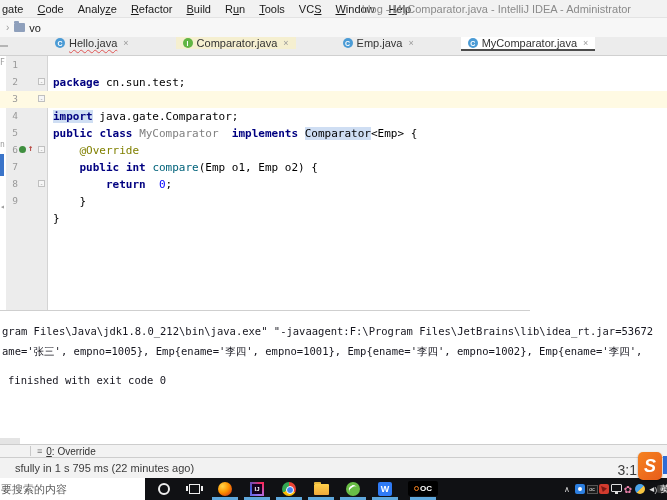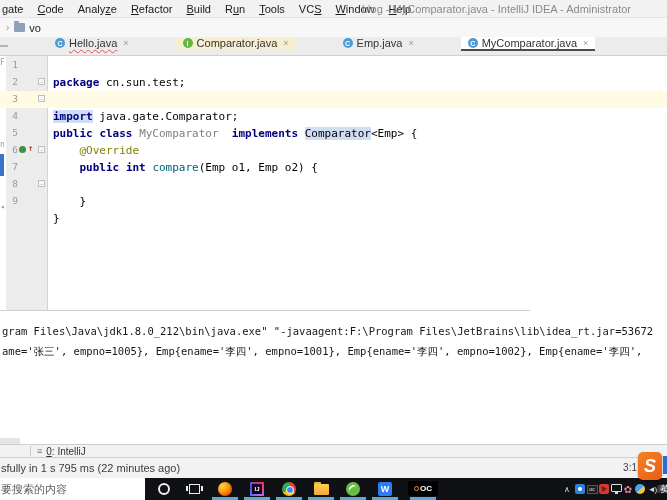--- a/index.html
+++ b/index.html
@@ -84,22 +84,22 @@
     display:flex; align-items:center; font-size:10px; color:#333;
   }
   .msg-divider { width:1px; height:10px; background:#c9c9c9; margin-left:30px; }
   .msg-icon { font-size:9px; color:#777; margin:0 4px 0 6px; }
   .msgbar .u { text-decoration:underline; }
   
   .statusbar {
     position:absolute; left:0; top:458px; width:667px; height:20px;
     background:#f2f2f2; display:flex; align-items:center; font-size:11px; color:#3c3c3c;
   }
-  .status-left { margin-left:1px; white-space:nowrap; }
-  .caret-pos { position:absolute; right:30px; top:4px; font-size:10px; color:#3c3c3c; }
+  .status-left { margin-left:15px; white-space:nowrap; }
+  .caret-pos { position:absolute; right:30px; top:4px; font-size:14px; color:#3c3c3c; }
   
   .overlay-s {
     position:absolute; left:638px; top:452px; width:24px; height:28px; z-index:40;
     background:linear-gradient(135deg,#f58220,#e85d1a); border-radius:5px;
     color:#fff; font-size:18px; font-weight:bold; font-style:italic;
     display:flex; align-items:center; justify-content:center;
     box-shadow:0 1px 2px rgba(0,0,0,.4);
   }
   .overlay-blue { position:absolute; left:663px; top:456px; width:4px; height:18px; background:#2e6cd6; z-index:39; }
   
@@ -215,47 +215,49 @@
       </div>
     <div class="ed-row" style="top:86px">
         <span class="gut-num">6</span>
         <span class="override-dot"></span>
         <span class="override-arrow">↑</span>
         <span class="fold-mark">-</span>
         <span class="code"><span>    </span><span class="kw">public</span><span> </span><span class="kw">int</span><span> </span><span class="mth">compare</span><span>(Emp o1, Emp o2) {</span></span>
       </div>
     <div class="ed-row" style="top:103px">
         <span class="gut-num">7</span>
+        <span class="code"><span>        </span><span class="kw">return</span><span>  </span><span class="num">0</span><span>;</span></span>
       </div>
     <div class="ed-row" style="top:120px">
         <span class="gut-num">8</span>
         <span class="fold-mark">-</span>
         <span class="code"><span>    }</span></span>
       </div>
     <div class="ed-row" style="top:137px">
         <span class="gut-num">9</span>
         <span class="code"><span>}</span></span>
       </div>
 
     <div class="stripe-blue"></div>
     <div class="stripe-art" style="left:0;top:2px">F</div>
     <div class="stripe-art" style="left:0;top:84px">n</div>
     <div class="stripe-art" style="left:0;top:146px">◂</div>
   </div>
 
   <div class="console">
     <div class="con-line" style="left:2px;top:14px">gram Files\Java\jdk1.8.0_212\bin\java.exe" "-javaagent:F:\Program Files\JetBrains\lib\idea_rt.jar=53672</div>
     <div class="con-line" style="left:2px;top:34px">ame='张三', empno=1005}, Emp{ename='李四', empno=1001}, Emp{ename='李四', empno=1002}, Emp{ename='李四',</div>
+    <div class="con-line" style="left:8px;top:63px">finished with exit code 0</div>
     <div class="con-tab-stub"></div>
   </div>
 
   <div class="msgbar">
     <div class="msg-divider"></div>
     <span class="msg-icon">≡</span>
-    <span><span class="u">0</span><span>: IntelliJ</span></span>
+    <span><span class="u">0</span><span>: Override</span></span>
   </div>
 
   <div class="statusbar">
     <span class="status-left">sfully in 1 s 795 ms (22 minutes ago)</span>
     <span class="caret-pos">3:1</span>
   </div>
 
   <div class="overlay-s">S</div>
   <div class="overlay-blue"></div>
 

